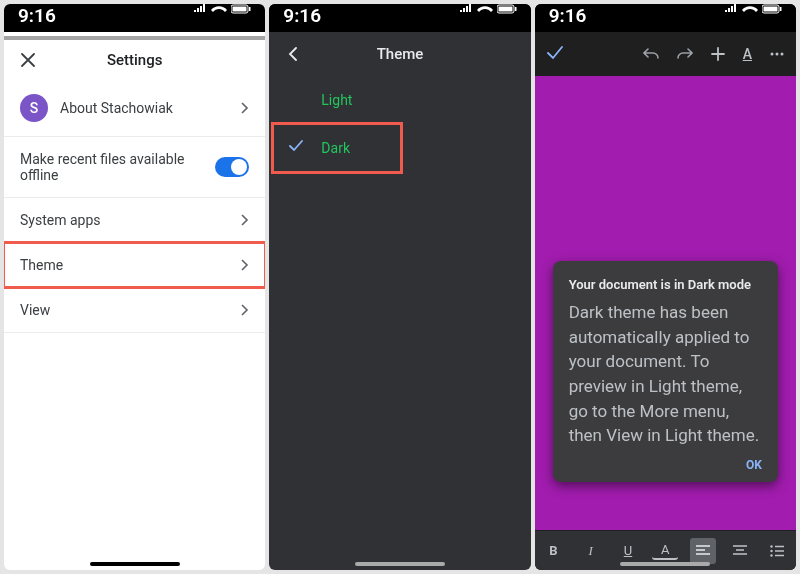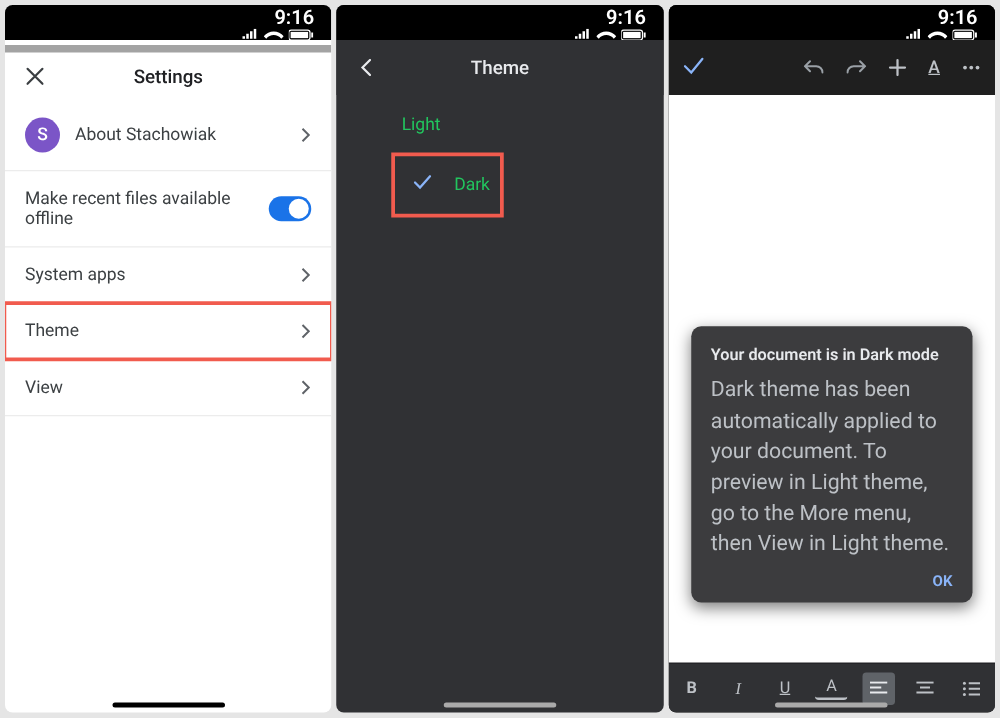--- a/index.html
+++ b/index.html
@@ -28,28 +28,27 @@
     flex-direction: column;
   }
   .phone1 { background: #fff; margin-right: 2px; }
   .phone2 { background: #303134; margin: 0 2px; }
   .phone3 { background: #1a1a1a; margin-left: 2px; }
 
   
   .status-bar {
     height: 28px;
     display: flex;
-    align-items: flex-end;
+    align-items: flex-start;
     justify-content: space-between;
     padding: 0 14px;
-    font-size: 16px;
+    font-size: 19px;
     font-weight: 600;
     color: #fff;
     background: #000;
-    flex-direction: column;
   }
   .status-icons { display:flex; align-items:center; gap:4px; }
   .status-icons svg { display:block; }
 
   
   .header {
     height: 44px;
     display: flex;
     align-items: center;
     justify-content: center;
@@ -110,21 +109,21 @@
   
   .doc-top {
     height:44px; background:#1f1f1f;
     display:flex; align-items:center; justify-content:space-between;
     padding:0 12px;
   }
   .doc-top .left-check { color:#8ab4f8; }
   .doc-top .right-icons { display:flex; align-items:center; gap:18px; color:#bdc1c6; }
   .doc-top .right-icons span { display:flex; }
 
-  .doc-body { flex:1; background:#ffffff; position:relative; }
+  .doc-body { flex:1; background:#a21caf; position:relative; }
 
   .dialog {
     position:absolute; left:18px; right:18px; top:185px;
     background:#3c3c3e; border-radius:8px;
     padding:16px 16px 10px 16px;
     color:#e8eaed;
     box-shadow:0 4px 12px rgba(0,0,0,0.5);
   }
   .dialog h4 { font-size:13px; font-weight:600; margin-bottom:8px; }
   .dialog p { font-size:17px; line-height:1.45; color:#bdc1c6; }
@@ -137,21 +136,21 @@
     border-top:1px solid #202124;
   }
   .doc-bottom .btn { width:26px; height:26px; display:flex; align-items:center; justify-content:center; border-radius:3px; }
   .doc-bottom .btn.active { background:#5f6368; color:#e8eaed; }
 
   .home-indicator {
     position:absolute; bottom:4px; left:50%; transform:translateX(-50%);
     width:90px; height:4px; border-radius:3px; background:#000;
   }
   .home-indicator.dark { background:#aaa; }
-  .phone1 .header { border-top:6px solid #a3a3a3; margin-top:4px;align-items:center;}
+  .phone1 .header { border-top:4px solid #a3a3a3; margin-top:4px;align-items:center;}
   .phone1 .status-bar { background:#000; color:#fff; }
   .phone2 .status-bar { background:#000; }
   .phone3 .status-bar { background:#000; }
 </style>
 </head>
 <body>
 
 <div class="container">
 
   <div class="phone phone1">
@@ -256,21 +255,21 @@
           </svg>
       </span>
       <span>Theme</span>
     </div>
 
     <div class="dark-list">
       <div class="drow">
         <span class="check-slot"></span>
         <span>Light</span>
       </div>
-      <div class="drow" style="position:relative;margin-left:42px;">
+      <div class="drow" style="position:relative;">
         <span class="check-slot">
           <svg width="14" height="12" viewBox="0 0 14 12">
               <path d="M1 6l4 4 8-9" fill="none" stroke="#8ab4f8" stroke-width="1.8" stroke-linecap="round"></path>
             </svg>
         </span>
         <span>Dark</span>
         <span class="highlight-red" style="left:2px; right:128px; top:-2px; bottom:-2px;"></span>
       </div>
     </div>
 

